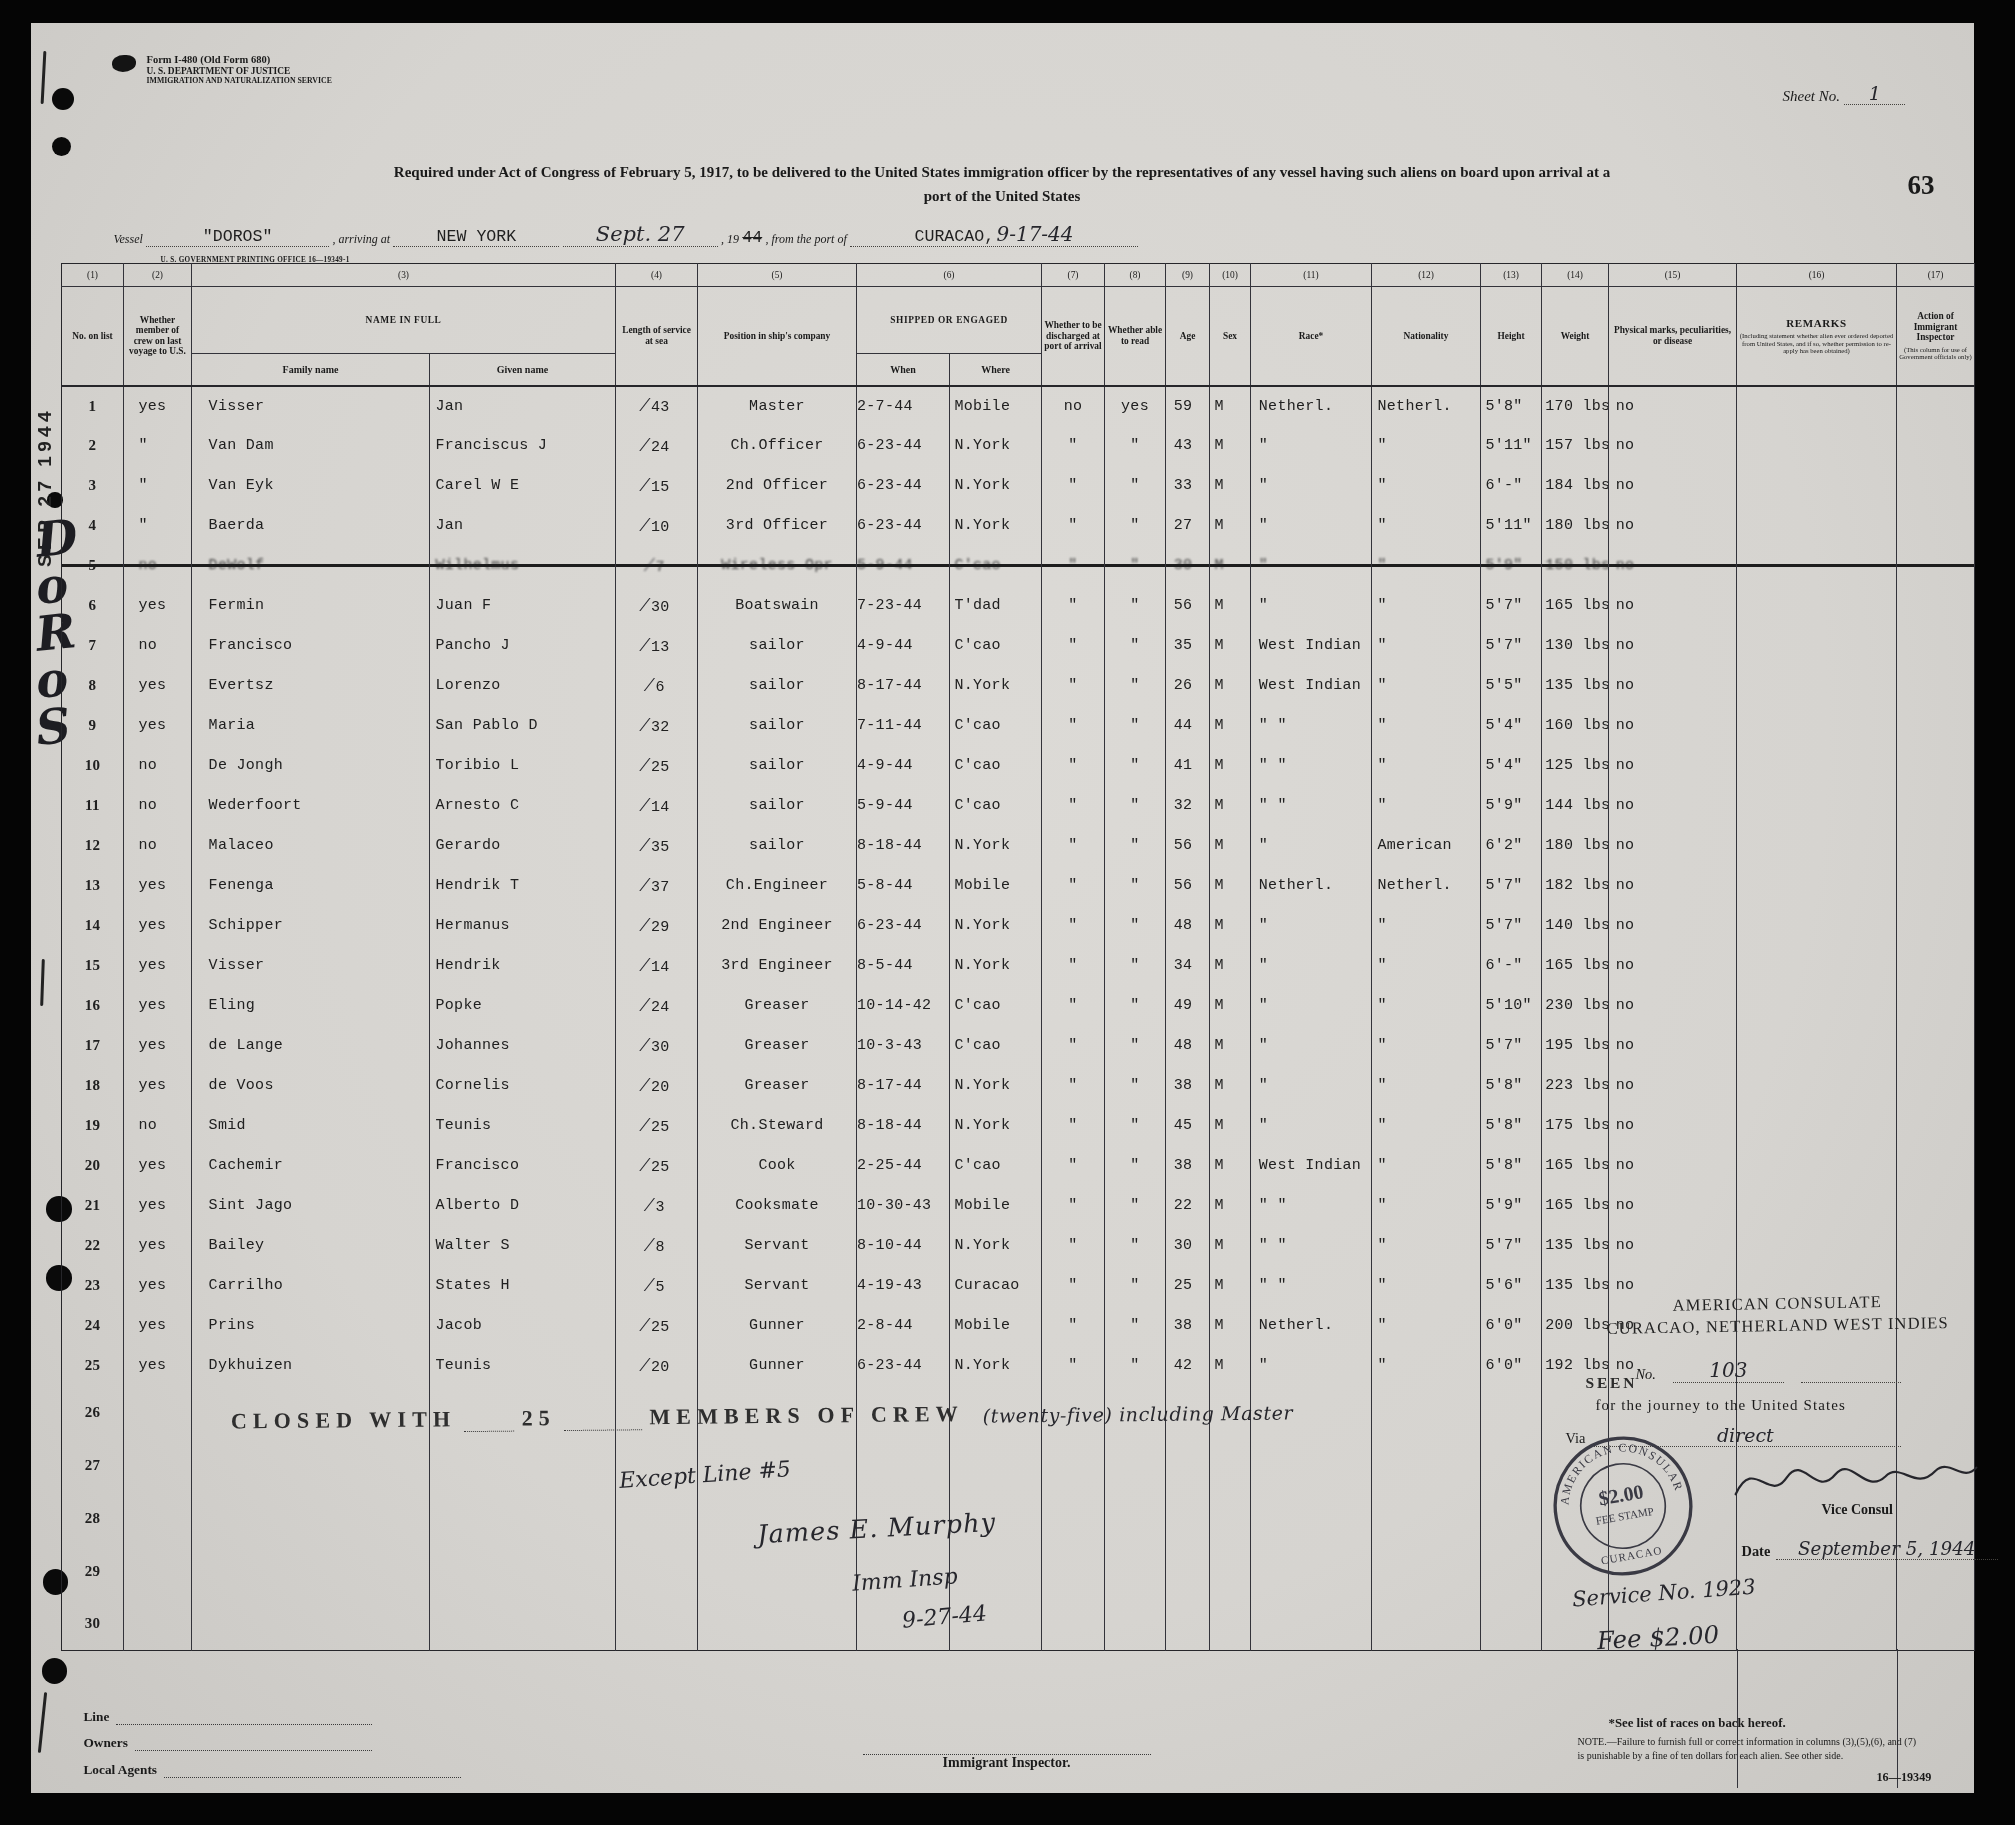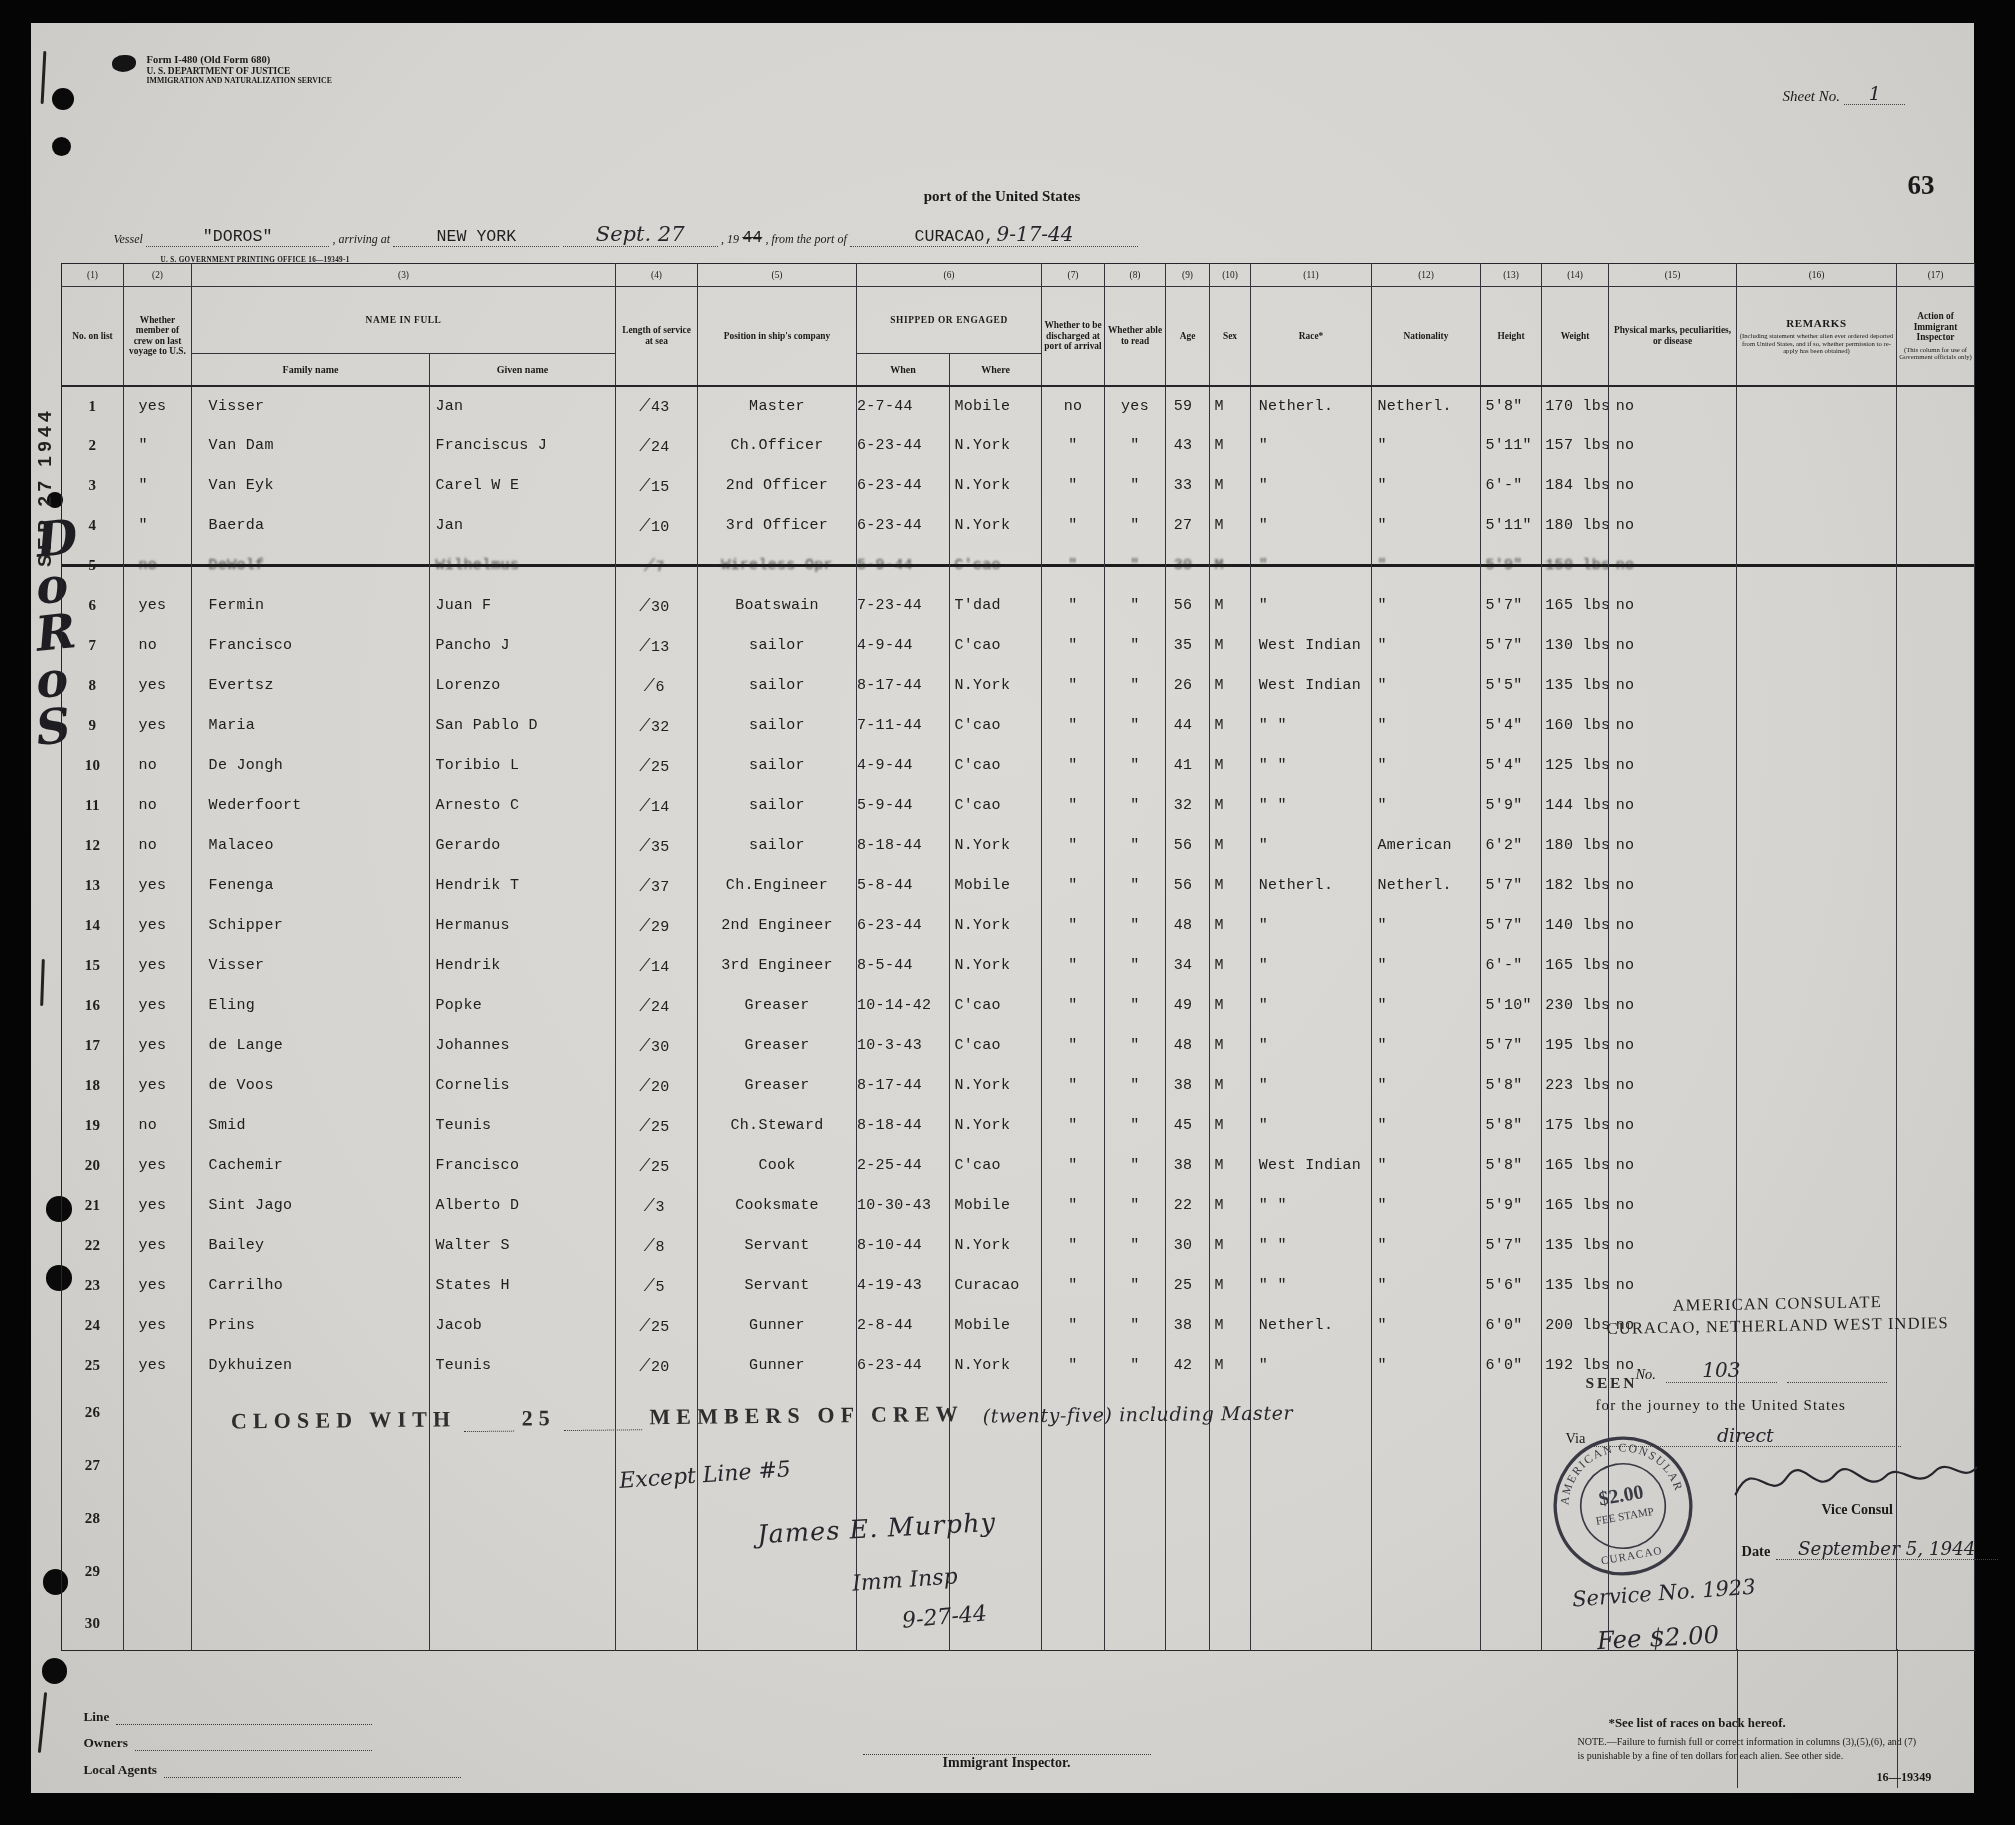--- a/index.html
+++ b/index.html
@@ -68,21 +68,21 @@
   .dotfill{border-bottom:1.7px dotted #3a3a3a;height:16.6px}
   .df90{width:50px}.df120{width:78px}
   #closed-stamp .hand{font-size:19px;margin-left:11px;letter-spacing:0.6px}
   #except-note{left:588px;top:1439px;font-size:22px;transform:rotate(-4deg)}
   #sig-murphy{left:726px;top:1490px;font-size:25.5px;transform:rotate(-3deg);letter-spacing:1.1px}
   #sig-title{left:821px;top:1544px;font-size:22px;transform:rotate(-4deg)}
   #sig-date{left:871px;top:1581px;font-size:22px;transform:rotate(-5deg)}
   
   #consulate-stamp{left:1530px;top:1270px;width:433px;text-align:center;font-size:16.6px;letter-spacing:1.1px;
                    color:#232323;transform:rotate(-1deg);line-height:1.35;white-space:nowrap}
-  #no-line{left:1605px;top:1335px;display:flex;align-items:flex-end;gap:10px}
+  #no-line{left:1605px;top:1335px;display:flex;align-items:flex-end;gap:17px}
   #no-line .plbl{font-size:14.4px}
   #no-line .hand{font-size:20px}
   #seen-stamp{left:1555px;top:1351px;font-size:15.5px;letter-spacing:2.8px;font-weight:bold;color:#2c2c2c}
   #journey-line{left:1565px;top:1374px;font-size:15px;letter-spacing:1.1px;white-space:nowrap}
   #via-line{left:1535px;top:1401px;display:flex;align-items:flex-end;gap:4.4px}
   #via-line .plbl{font-size:14.4px;font-style:normal}
   #via-line .hand{font-size:19px}
   #seal{left:1517px;top:1408px;transform:rotate(-10deg)}
   #vc-sig{left:1700px;top:1428px}
   #vice-consul{left:1791px;top:1479px;font-size:14px;font-weight:bold}
@@ -131,20 +131,21 @@
 
   <div class="abs" id="form-id">
     <div class="l1">Form I-480 (Old Form 680)</div>
     <div class="l2">U. S. DEPARTMENT OF JUSTICE</div>
     <div class="l3">IMMIGRATION AND NATURALIZATION SERVICE</div>
   </div>
   <div class="abs" id="sheet-no">
     <span class="plbl" style="font-size:15px">Sheet No.</span>
     <span class="hand dotted w110 ctr">1</span>
   </div>
+  <div class="abs subtitle" id="subtitle1">Required under Act of Congress of February 5, 1917, to be delivered to the United States immigration officer by the representatives of any vessel having such aliens on board upon arrival at a</div>
   <div class="abs subtitle" id="subtitle2">port of the United States</div>
   <div class="abs" id="page-63">63</div>
 
   <div class="abs" id="vessel-line">
     <span class="plbl">Vessel</span>
     <span class="typed dotted w330 ctr">"DOROS"</span>
     <span class="plbl">, arriving at</span>
     <span class="typed dotted w300 ctr">NEW YORK</span>
     <span class="hand dotted w280 ctr">Sept. 27</span>
     <span class="plbl">, 19</span>

